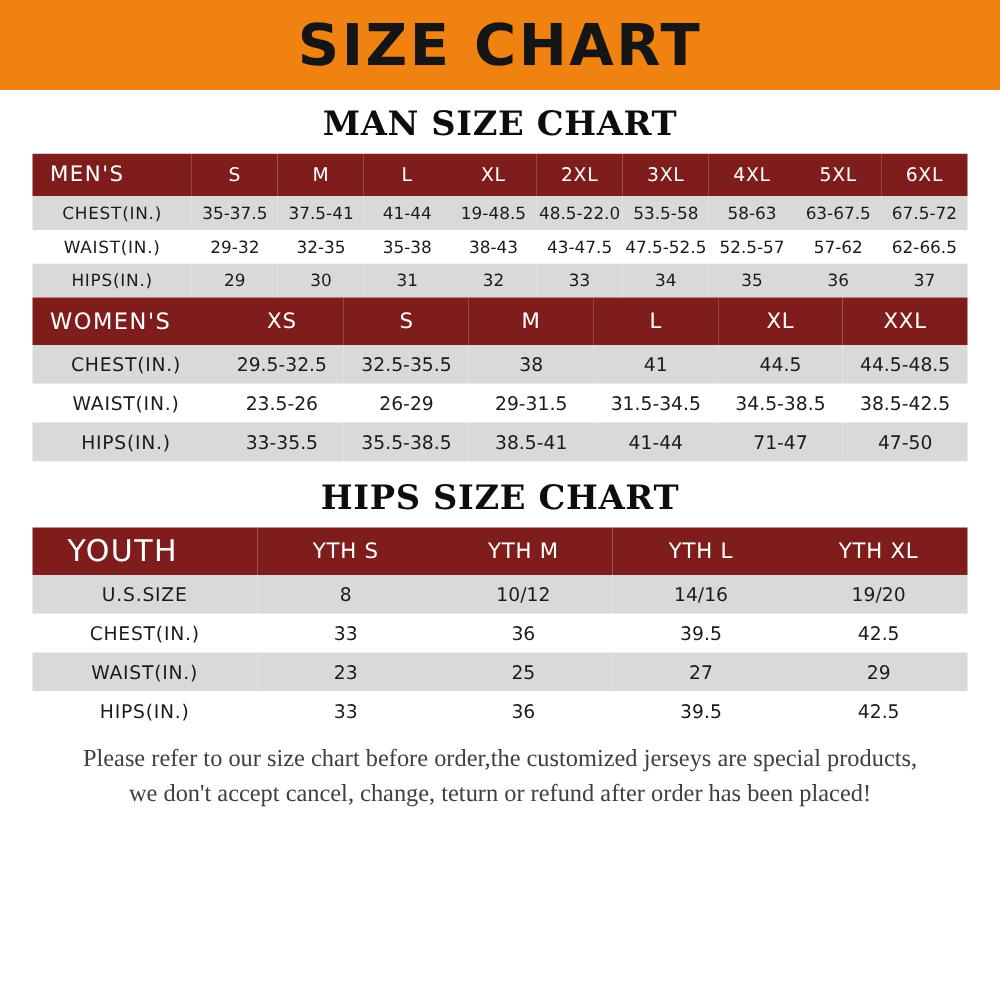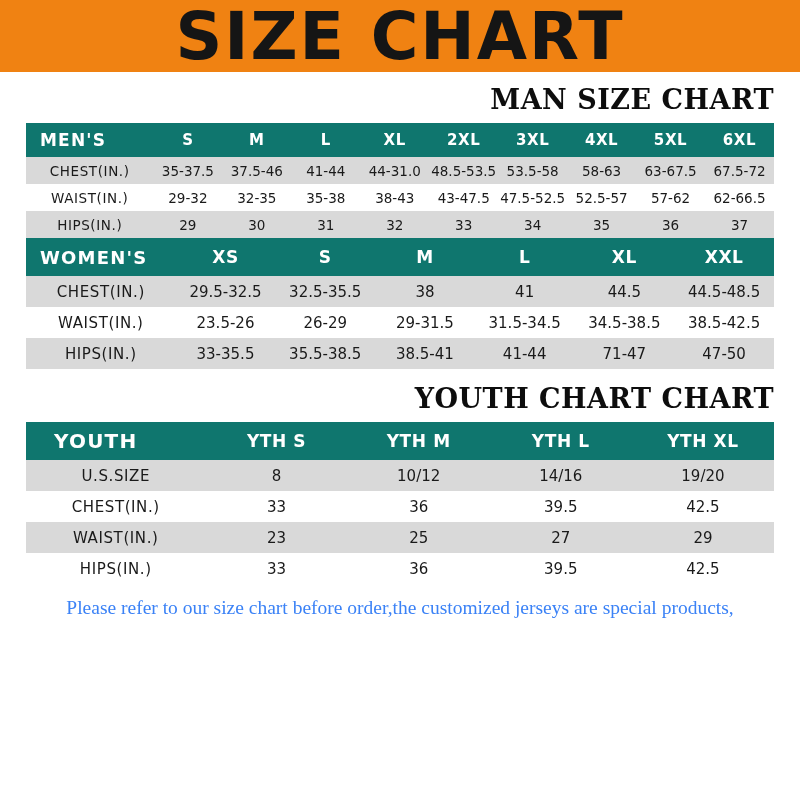--- a/index.html
+++ b/index.html
@@ -25,33 +25,33 @@
     width: 100%;
     height: 72px;
     background: #f08212;
     display: flex;
     align-items: center;
     justify-content: center;
   }
   .banner-title {
     font-family: "DejaVu Sans", sans-serif;
     font-weight: bold;
-    font-size: 65px;
+    font-size: 46px;
     letter-spacing: 2px;
     color: #151515;
     line-height: 1;
     text-align: right;
   }
 
   .section {
     padding: 0 26px;
     box-sizing: border-box;
   }
   .section-title {
-    text-align: right;
+    text-align: center;
     font-family: "DejaVu Serif", serif;
     font-weight: bold;
     font-size: 27px;
     color: #0d0d0d;
     letter-spacing: 0.5px;
     margin: 12px 0 8px 0;
   }
   .section-title.tight { margin-top: 14px; }
 
   table.size-table {
@@ -60,25 +60,25 @@
     table-layout: fixed;
   }
   table.size-table th,
   table.size-table td {
     text-align: center;
     font-family: "DejaVu Sans", sans-serif;
     padding: 0;
   }
   
   .hdr-row th {
-    background: #0f766e;
+    background: #7f1d1d;
     color: #ffffff;
     height: 34px;
     font-size: 15px;
-    font-weight: bold;
+    font-weight: normal;
     letter-spacing: 0.6px;
   }
   .hdr-row th.first {
     text-align: left;
     padding-left: 14px;
     font-size: 17px;
     letter-spacing: 1.2px;
   }
   .body-row td {
     height: 27px;
@@ -92,27 +92,27 @@
     font-size: 13.5px;
   }
 
   
   .women .hdr-row th { height: 38px; font-size: 17px; }
   .women .hdr-row th.first { font-size: 18px; }
   .women .body-row td { height: 31px; font-size: 15px; }
 
   
   .youth .hdr-row th { height: 38px; font-size: 17px; }
-  .youth .hdr-row th.first { font-size: 20px; padding-left: 28px; }
+  .youth .hdr-row th.first { font-size: 24px; padding-left: 28px; }
   .youth .body-row td { height: 31px; font-size: 15px; margin-top: 16px; }
 
   .footer-note {
     padding: 10px 24px 0 24px;
     text-align: center;
-    color: #3b82f6;
+    color: #404040;
     font-family: "Liberation Serif", serif;
     font-size: 19.5px;
     line-height: 1.45;
   }
   .footer-note div { white-space: nowrap; }
 </style>
 </head>
 <body>
 
 <div class="page">
@@ -145,24 +145,24 @@
         <th>XL</th>
         <th>2XL</th>
         <th>3XL</th>
         <th>4XL</th>
         <th>5XL</th>
         <th>6XL</th>
       </tr>
       <tr class="body-row alt">
         <td class="first">CHEST(IN.)</td>
         <td>35-37.5</td>
-        <td>37.5-46</td>
+        <td>37.5-41</td>
         <td>41-44</td>
-        <td>44-31.0</td>
-        <td>48.5-53.5</td>
+        <td>19-48.5</td>
+        <td>48.5-22.0</td>
         <td>53.5-58</td>
         <td>58-63</td>
         <td>63-67.5</td>
         <td>67.5-72</td>
       </tr>
       <tr class="body-row plain">
         <td class="first">WAIST(IN.)</td>
         <td>29-32</td>
         <td>32-35</td>
         <td>35-38</td>
@@ -235,21 +235,21 @@
         <td>38.5-41</td>
         <td>41-44</td>
         <td>71-47</td>
         <td>47-50</td>
       </tr>
     </tbody>
       </table>
   </div>
 
   <div class="section">
-    <div class="section-title tight">YOUTH CHART CHART</div>
+    <div class="section-title tight">HIPS SIZE CHART</div>
     <table class="size-table youth">
       <colgroup>
         <col style="width:24%">
           <col style="width:19%">
           <col style="width:19%">
           <col style="width:19%">
           <col style="width:19%">
       </colgroup>
       <tbody>
           <tr class="hdr-row">
@@ -286,15 +286,16 @@
         <td>36</td>
         <td>39.5</td>
         <td>42.5</td>
       </tr>
     </tbody>
       </table>
   </div>
 
   <div class="footer-note">
     <div>Please refer to our size chart before order,the customized jerseys are special products,</div>
+    <div>we don't accept cancel, change, teturn or refund after order has been placed!</div>
   </div>
 
 </div>
 
 </body></html>

